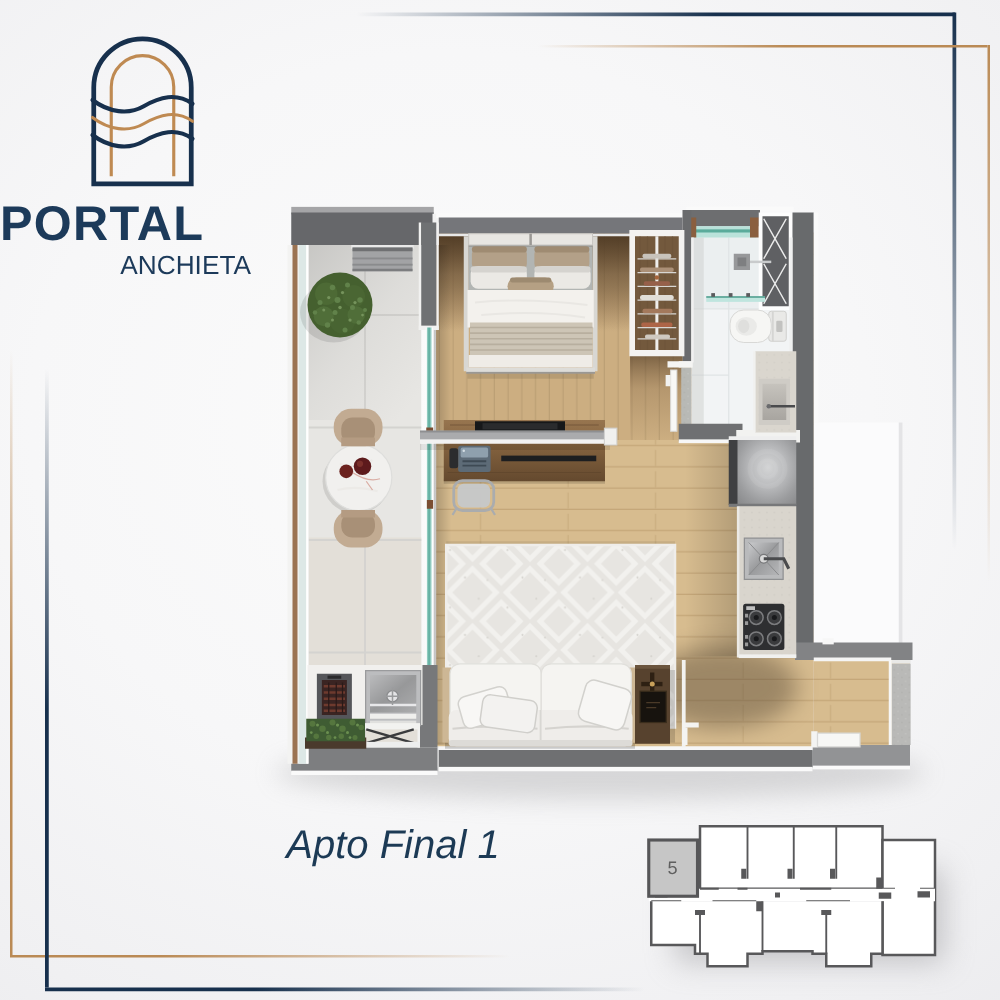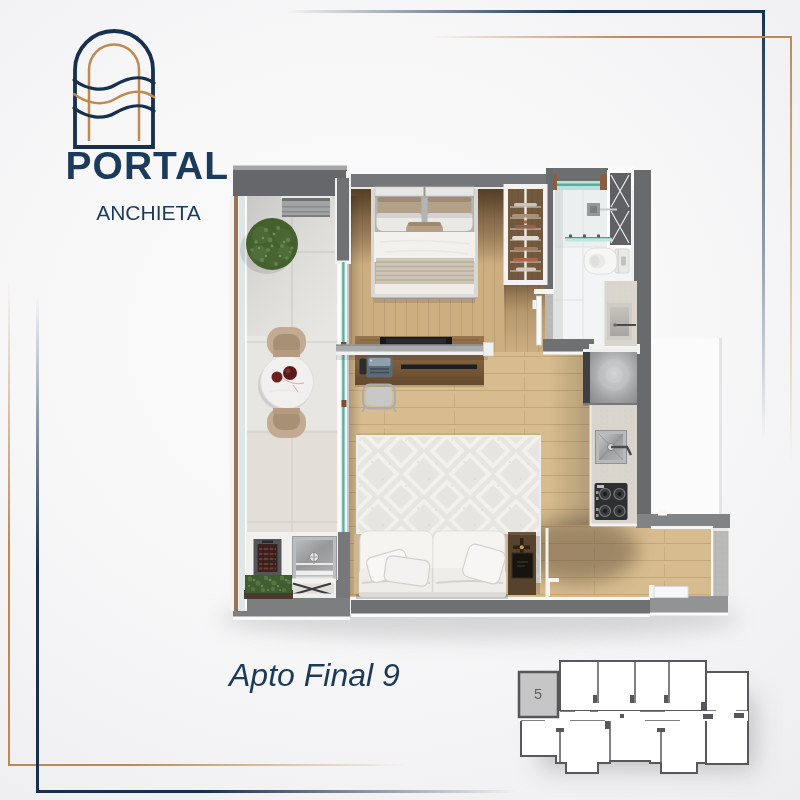--- a/index.html
+++ b/index.html
@@ -35,25 +35,25 @@
       <path d="M 2 118 V 41 A 39 39 0 0 1 80 41 V 118 Z" stroke="#17304d" stroke-width="3.8"></path>
       <path d="M 16 112 V 40.5 A 25 25 0 0 1 66 40.5 V 112" stroke="#bf8a52" stroke-width="2.5"></path>
       <g stroke-linecap="round">
         <path d="M 1 51 C 14 61 30 63 42 56 C 55 48.5 68 45 81 54" stroke="#17304d" stroke-width="3.3"></path>
         <path d="M 1 65 C 14 75 30 77 42 70 C 55 62.5 68 59 81 68" stroke="#bf8a52" stroke-width="2.5"></path>
         <path d="M 1 79 C 14 89 30 91 42 84 C 55 76.5 68 73 81 82" stroke="#17304d" stroke-width="3.3"></path>
       </g>
     </g>
   </svg>
 
-  <div class="abs" style="left:0px;top:144px;width:229px;text-align:right;font-size:39px;font-weight:bold;color:#1c3a5a;letter-spacing:1px;">PORTAL</div>
+  <div class="abs" style="left:0px;top:158px;width:229px;text-align:left;font-size:39px;font-weight:bold;color:#1c3a5a;letter-spacing:1px;">PORTAL</div>
 
   <div class="abs" style="left:0px;top:201px;width:229px;text-align:center;font-size:21px;font-weight:400;color:#1c3a5a;letter-spacing:0px;margin-left:34px;">ANCHIETA</div>
 
-  <div class="abs" style="left:229px;top:657px;font-size:32px;font-style:italic;color:#1c3a55;">Apto Final 9</div>
+  <div class="abs" style="left:229px;top:657px;font-size:32px;font-style:italic;color:#1c3a55;">Apto Final 1</div>
 
   <svg class="abs" style="left:0;top:0;" width="800" height="800" viewBox="0 0 800 800">
     <defs>
       <pattern id="plankV" width="11" height="60" patternUnits="userSpaceOnUse">
         <rect width="11" height="60" fill="#ccae81"></rect>
         <rect x="10" width="1" height="60" fill="#bca075"></rect>
       </pattern>
       <pattern id="plankH" width="70" height="17" patternUnits="userSpaceOnUse">
         <rect width="70" height="17" fill="#d8bd92"></rect>
         <rect y="16" width="70" height="1" fill="#c2a477"></rect>

